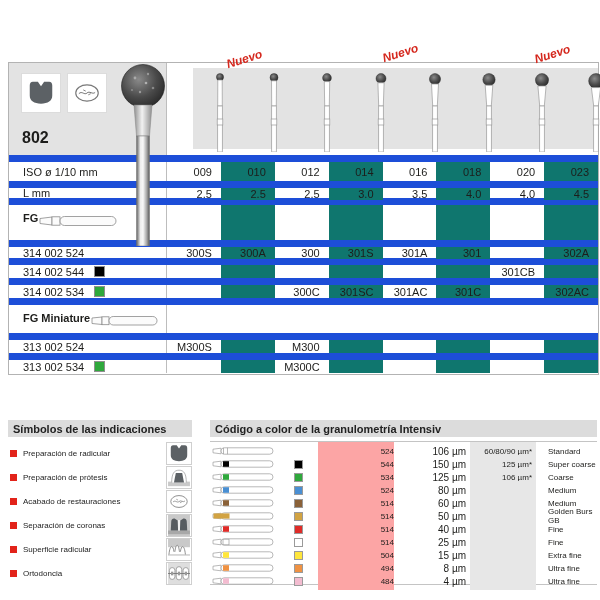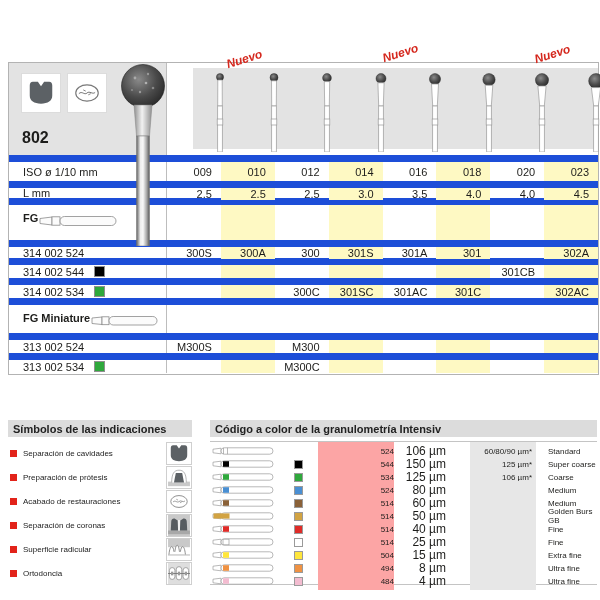--- a/index.html
+++ b/index.html
@@ -6,21 +6,21 @@
   .page{position:relative;width:600px;height:600px;background:#fff;overflow:hidden;
         font-family:"Liberation Sans",sans-serif;color:#1d1d1b;}
   
   .cat{position:absolute;left:8px;top:62px;width:589px;height:311px;border:1px solid #b3b3b3;background:#fff;}
   .row{display:flex;box-sizing:border-box;border-top:7px solid #1d4ed8;}
   .row.first{border-top:none;}
   .lab{width:158px;box-sizing:border-box;border-right:1px solid #bdbdbd;padding-left:14px;
        display:flex;align-items:center;font-size:11px;}
   .cols{flex:1;display:grid;grid-template-columns:repeat(8,1fr);}
   .dcell{font-size:11px;text-align:right;padding-right:9px;display:flex;align-items:center;justify-content:flex-end;box-sizing:border-box;}
-  .shade{background:#fef9c3;}
+  .shade{background:#0f766e;}
   .hrow{height:92px;position:relative;gap:26px;}
   .hleft{width:158px;box-sizing:border-box;border-right:1px solid #bdbdbd;background:#e3e3e3;position:relative;}
   .hdata{flex:1;position:relative;}
   .hband{position:absolute;left:0;right:0;top:5px;bottom:6px;background:#e3e3e3;}
   .iconbox{position:absolute;top:10px;width:38px;height:38px;background:#fff;border:1px solid #dcdcdc;
            display:flex;align-items:center;justify-content:center;}
   .famcode{position:absolute;left:13px;bottom:8px;font-size:16px;font-weight:bold;}
   .minibur{position:absolute;top:9px;width:16px;height:80px;}
   .bigbur{position:absolute;left:111px;top:-1px;z-index:3;}
   .isorow{height:26px;}
@@ -43,21 +43,21 @@
   .bullet{width:7px;height:7px;background:#e2231a;margin:0 6px 0 2px;flex:none;}
   .symtext{font-size:8px;color:#222;flex:1;}
   .symicon{width:26px;height:23px;border:1px solid #cfcfcf;background:#fff;box-sizing:border-box;flex:none;}
   
   .grit{position:absolute;left:210px;top:420px;width:387px;}
   .gritrows{margin-top:4px;border-top:1px solid #c4c4c4;border-bottom:1px solid #c4c4c4;}
   .grow{display:grid;grid-template-columns:84px 24px 76px 76px 66px auto;height:12px;margin-bottom:1px;align-items:center;}
   .gbur{padding-left:2px;}
   .gsq{width:9px;height:9px;border:1px solid #9a9a9a;box-sizing:border-box;}
   .gcode{background:#fca5a5;font-size:8px;text-align:right;height:100%;display:flex;align-items:center;justify-content:flex-end;box-sizing:border-box;}
-  .ggrit{font-size:12px;text-align:right;padding-right:24px;height:100%;display:flex;align-items:center;justify-content:flex-end;box-sizing:border-box;}
+  .ggrit{font-size:10px;text-align:right;padding-right:4px;height:100%;display:flex;align-items:center;justify-content:flex-end;box-sizing:border-box;}
   .galt{background:#e7e7e7;font-size:8px;text-align:right;padding-right:4px;height:100%;display:flex;align-items:center;justify-content:flex-end;box-sizing:border-box;}
   .glabel{font-size:8px;padding-left:12px;}
 </style>
 </head>
 <body>
 
 <div class="page">
 
   <svg width="0" height="0" style="position:absolute" aria-hidden="true">
     <defs>
@@ -310,21 +310,21 @@
         <span class="dcell shade"></span>
       </div>
     </div>
   </div>
 
   <div class="sym">
     <div class="sectitle">Símbolos de las indicaciones</div>
     <div class="symlist">
       <div class="symitem">
         <span class="bullet"></span>
-        <span class="symtext">Separación de cavidades</span>
+        <span class="symtext">Preparación de radicular</span>
         <span class="symicon">
           <svg width="24" height="21" viewBox="0 0 24 23">
               <path d="M5.5,2.5 C3.8,2.5 3,3.8 3,5.5 L3,13.5 C3,17.8 6.5,20 12,20 C17.5,20 21,17.8 21,13.5 L21,5.5 C21,3.8 20.2,2.5 18.5,2.5 L14.5,2.5 L12,6 L9.5,2.5 Z" fill="#5c6165"></path>
             </svg>
         </span>
       </div>
       <div class="symitem">
         <span class="bullet"></span>
         <span class="symtext">Preparación de prótesis</span>
         <span class="symicon">

